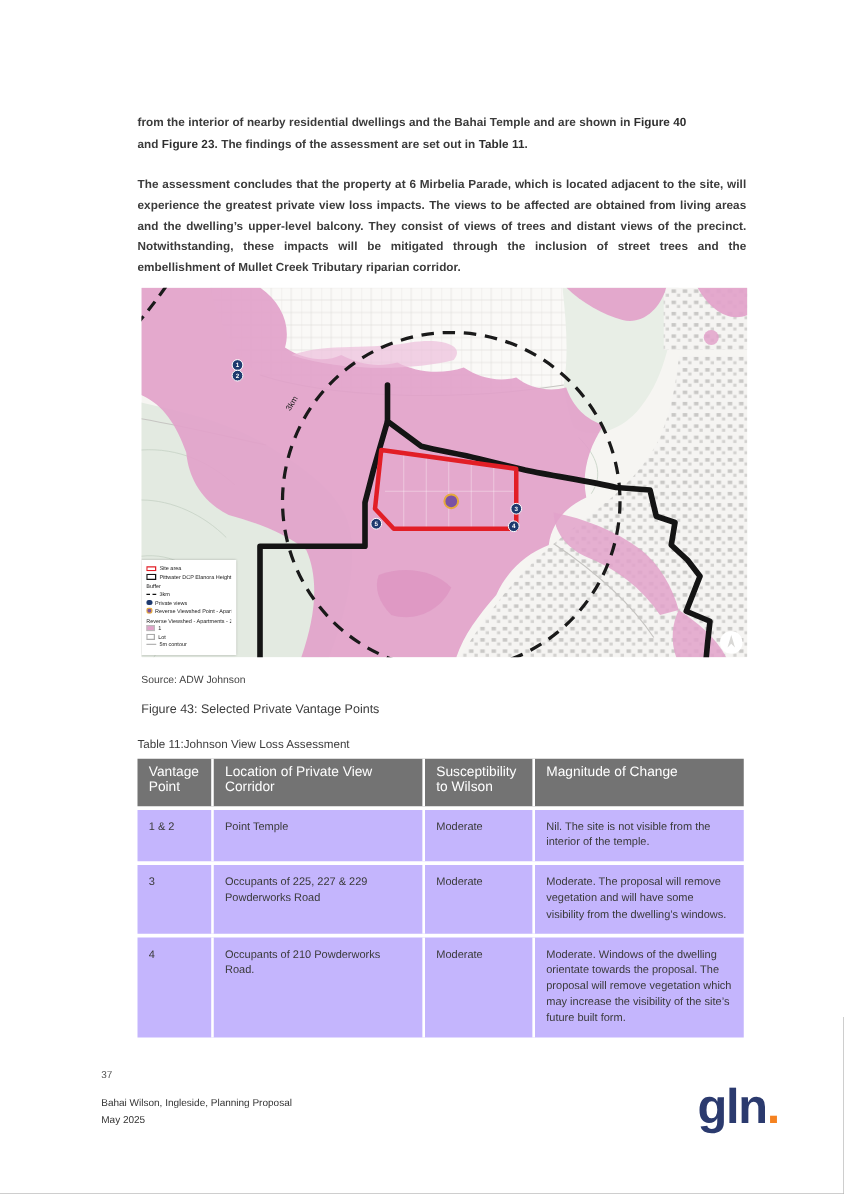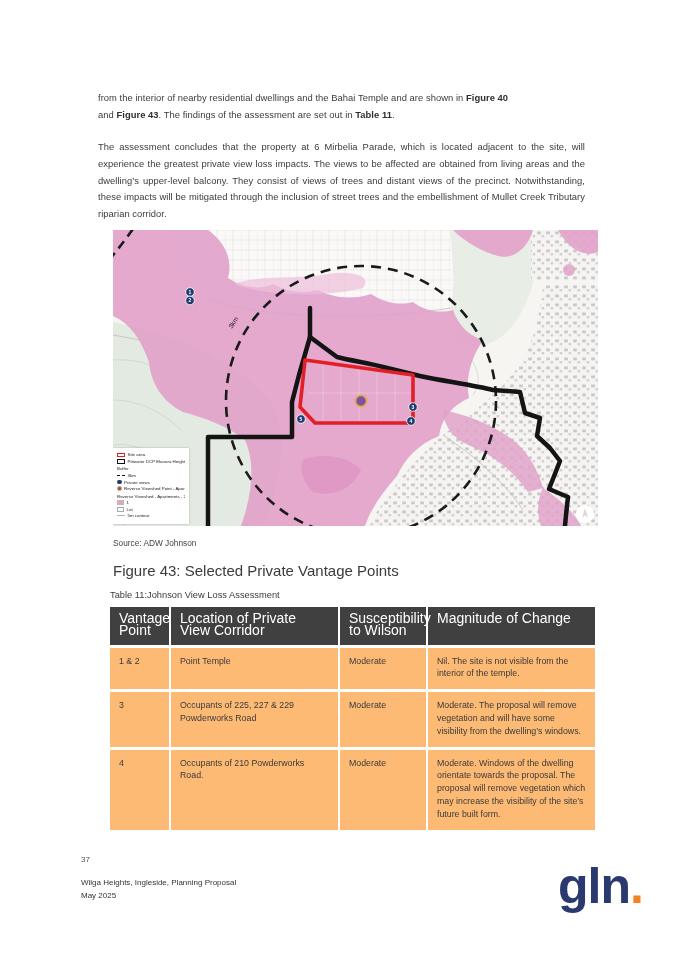--- a/index.html
+++ b/index.html
@@ -1,19 +1,19 @@
 <!DOCTYPE html>
 <html><head>
 <meta charset="utf-8">
 <style>
   html,body{margin:0;padding:0;background:#888;}
   .page{position:relative;width:675px;height:955px;background:#ffffff;
         font-family:"Liberation Sans",sans-serif;overflow:hidden;margin:0 auto;}
-  .para{position:absolute;left:98px;width:487px;font-size:9.4px;line-height:16.8px;
-        color:#3b3b3b;text-align:justify;letter-spacing:.05px;}
+  .para{position:absolute;left:110px;width:487px;font-size:9.4px;line-height:16.8px;
+        color:#3b3b3b;text-align:justify;letter-spacing:.05px;font-weight:bold;}
   .para b{color:#2e2e2e;}
   #para1{top:90px;}
   #para2{top:139px;}
 
   
   .map-wrap{position:absolute;left:113px;top:230px;width:485px;height:296px;overflow:hidden;}
   .map-wrap svg{display:block;}
   .legend{position:absolute;left:0;bottom:2px;width:76px;background:#ffffff;
           padding:3px 4px 4px 4px;box-shadow:0 0 2px rgba(0,0,0,.25);box-sizing:border-box;}
   .leg-row{display:flex;align-items:center;gap:2.5px;margin:1.6px 0;font-size:4.4px;
@@ -24,47 +24,47 @@
   .sw-locality{width:8px;height:4.5px;border:1.5px solid #111;background:#fff;}
   .sw-dash{width:8px;height:0;border-top:1.2px dashed #111;}
   .sw-navy{width:4.5px;height:4.5px;border-radius:50%;background:#1E3A6E;}
   .sw-purple{width:4.5px;height:4.5px;border-radius:50%;background:#7B52A4;border:.8px solid #E5A93C;}
   .sw-pink{width:7px;height:4.5px;background:#E2A2CA;border:.3px solid #bbb;}
   .sw-lot{width:7px;height:4.5px;background:#fff;border:.4px solid #aaa;}
   .sw-line{width:8px;height:0;border-top:.8px solid #b5b5b5;}
 
   .caption{position:absolute;left:113px;color:#3b3b3b;text-align:center;}
   #map-source{top:538px;font-size:8.3px;color:#454545;}
-  #fig-caption{top:562px;font-size:15px;}
+  #fig-caption{top:562px;font-size:10px;}
   #tbl-caption{top:590px;font-size:9.3px;left:110px;}
 
   
   .tbl{position:absolute;left:110px;top:604px;width:485px;border-collapse:separate;
        border-spacing:0 3px;table-layout:fixed;}
-  .tbl th{background:#404040;color:#fff;font-weight:400;font-size:14px;line-height:11.8px;
+  .tbl th{background:#737373;color:#fff;font-weight:400;font-size:11px;line-height:11.8px;
           text-align:left;vertical-align:top;padding:6px 9px 8px 9px;}
-  .tbl td{background:#fdba74;color:#3a3a3a;font-size:8.8px;line-height:12.8px;
+  .tbl td{background:#c4b5fd;color:#3a3a3a;font-size:8.8px;line-height:12.8px;
           vertical-align:top;padding:7px 9px 9px 9px;}
   .tbl th + th, .tbl td + td{border-left:2px solid #fff;}
 
   
   .footer-num{position:absolute;left:81px;top:855px;font-size:8px;color:#555;}
   .footer-line{position:absolute;left:81px;font-size:8px;color:#333;}
   #footer-title{top:878px;}
   #footer-date{top:891px;}
-  .logo{position:absolute;left:558px;top:866px;font-size:50px;font-weight:700;
+  .logo{position:absolute;left:558px;top:866px;font-size:39px;font-weight:700;
         color:#2B3A6E;letter-spacing:-1px;line-height:40px;}
   .logo .dot{color:#F58220;}
 </style>
 </head>
 <body>
 
 <div class="page">
 
-  <div class="para" id="para1"><span>from the interior of nearby residential dwellings and the Bahai Temple and are shown in </span><b>Figure 40</b><br><span> and </span><b>Figure 43</b><span>. The findings of the assessment are set out in </span><b>Table 11</b><span>.</span></div>
+  <div class="para" id="para1"><span>from the interior of nearby residential dwellings and the Bahai Temple and are shown in </span><b>Figure 40</b><br><span> and </span><b>Figure 23</b><span>. The findings of the assessment are set out in </span><b>Table 11</b><span>.</span></div>
 
   <div class="para" id="para2">The assessment concludes that the property at 6 Mirbelia Parade, which is located adjacent to the site, will experience the greatest private view loss impacts. The views to be affected are obtained from living areas and the dwelling’s upper-level balcony. They consist of views of trees and distant views of the precinct. Notwithstanding, these impacts will be mitigated through the inclusion of street trees and the embellishment of Mullet Creek Tributary riparian corridor.</div>
 
   <div class="map-wrap">
     <svg width="485" height="296" viewBox="0 0 485 296">
       <defs>
         <pattern id="lots" width="16" height="10" patternUnits="userSpaceOnUse">
           <rect width="16" height="10" fill="#FAF9F7"></rect>
           <path d="M0 0H16M0 10H16M0 0V10M8 0V10" stroke="#DEDDDA" stroke-width="0.5" fill="none"></path>
         </pattern>
@@ -219,17 +219,17 @@
       <tr>
         <td>4</td>
         <td>Occupants of 210 Powderworks Road.</td>
         <td>Moderate</td>
         <td>Moderate. Windows of the dwelling orientate towards the proposal. The proposal will remove vegetation which may increase the visibility of the site’s future built form.</td>
       </tr>
     </tbody>
   </table>
 
   <div class="footer-num">37</div>
-  <div class="footer-line" id="footer-title">Wilga Heights, Ingleside, Planning Proposal</div>
+  <div class="footer-line" id="footer-title">Bahai Wilson, Ingleside, Planning Proposal</div>
   <div class="footer-line" id="footer-date">May 2025</div>
   <div class="logo"><span>gln</span><span class="dot">.</span></div>
 
 </div>
 
 </body></html>

